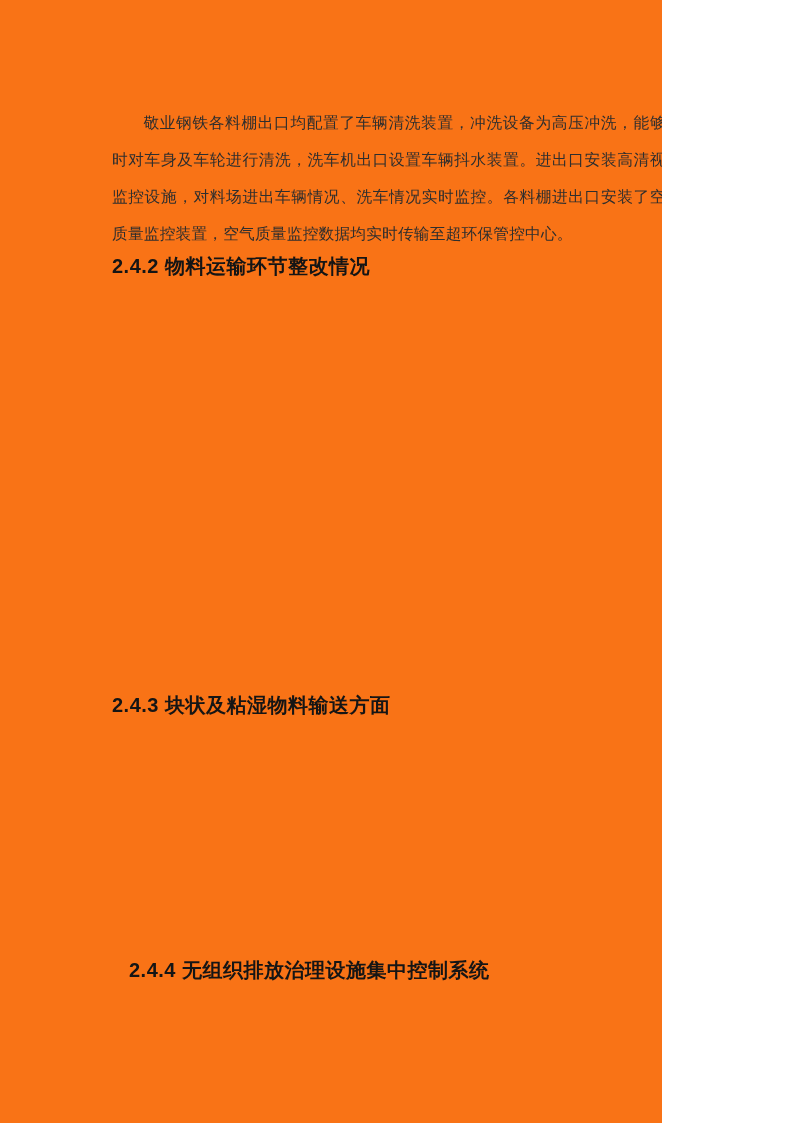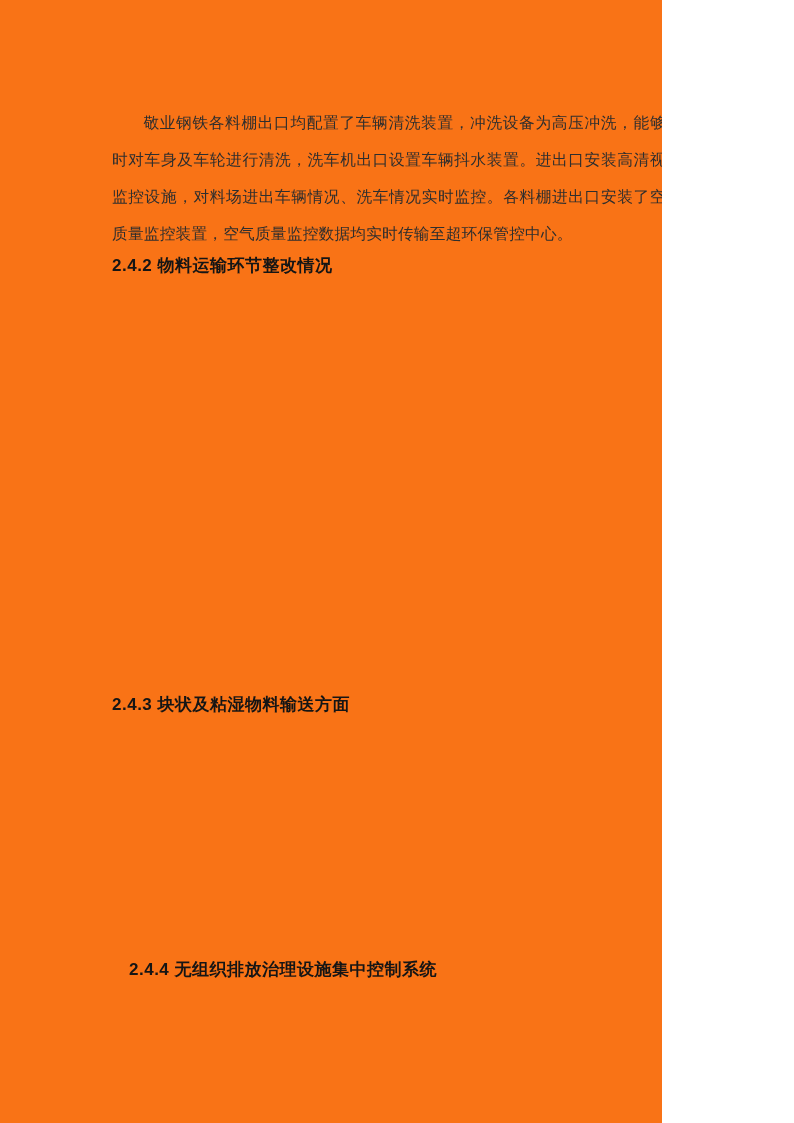--- a/index.html
+++ b/index.html
@@ -27,21 +27,21 @@
     text-indent: 2em;
     word-break: break-all;
     letter-spacing: 0.2px;
   }
   .heading {
     position: absolute;
     left: 112px;
     width: 600px;
     margin: 0;
     font-family: "Liberation Sans", "DejaVu Sans", sans-serif;
-    font-size: 17px;
+    font-size: 20px;
     font-weight: 700;
     line-height: 26px;
     color: #151515;
     letter-spacing: 0.5px;
   }
   .p1 { top: 104px; }
   .h242 { top: 253px; }
   .p2 { top: 291px; }
   .p3 { top: 502px; }
   .h243 { top: 692px; }

